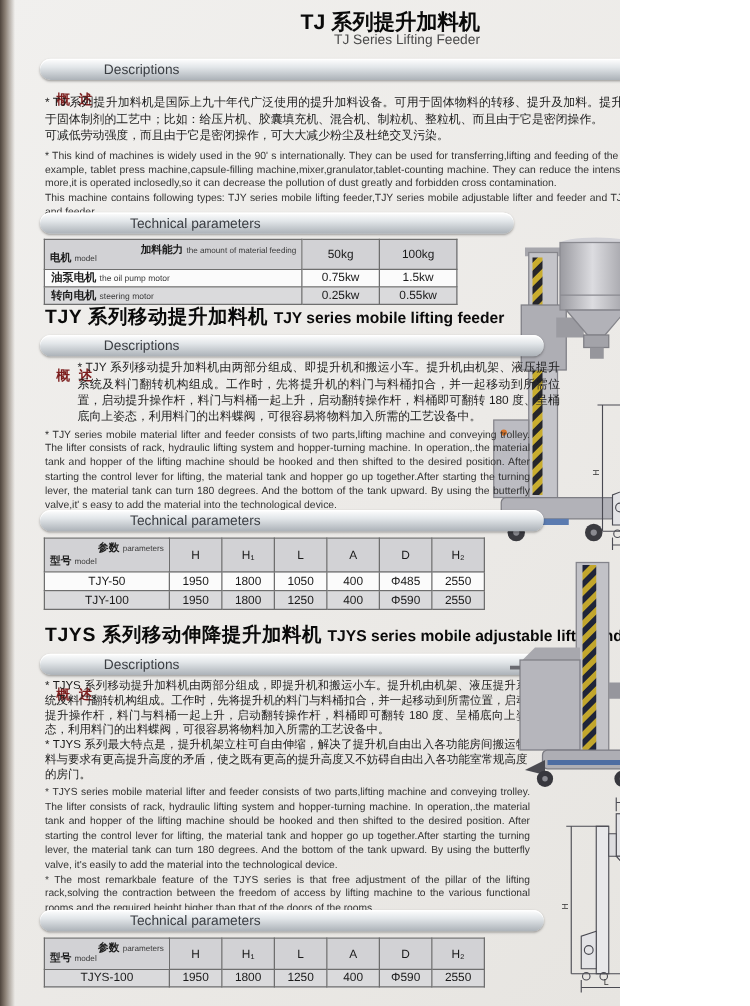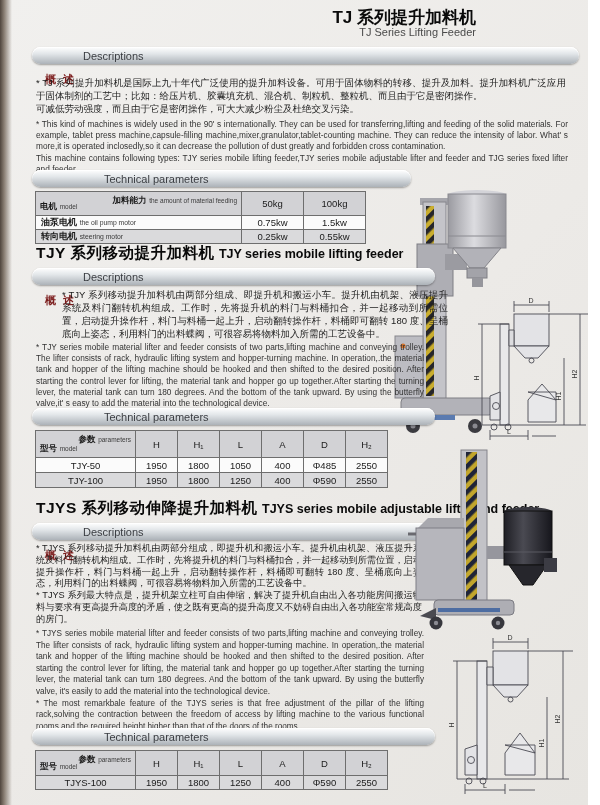--- a/index.html
+++ b/index.html
@@ -1,16 +1,16 @@
 <!DOCTYPE html>
 <html><head>
 <meta charset="utf-8">
 <style>
   html,body{margin:0;padding:0;}
-  .page{position:relative;width:588px;height:805px;overflow:hidden;
+  .page{position:relative;width:496px;height:805px;overflow:hidden;
     background:linear-gradient(135deg,#f1f0ee 0%,#eceae7 55%,#e7e5e1 100%);
     font-family:"Liberation Sans",sans-serif;color:#222;}
   .spine{position:absolute;left:0;top:0;bottom:0;width:12px;
     background:linear-gradient(to right,#4f453d 0%,#8a7f74 35%,rgba(180,175,168,0) 100%);}
   
   .hdr-zh{position:absolute;top:6px;right:112px;font-size:17px;font-weight:bold;color:#0a0a0a;white-space:nowrap;}
   .hdr-en{position:absolute;top:26px;right:112px;font-size:11px;color:#4a4a4a;white-space:nowrap;}
   .badge{position:absolute;top:5px;right:2px;width:100px;height:31px;
     background:linear-gradient(to bottom,#c9c9c9 0%,#a7a7a7 55%,#8e8e8e 100%);
     box-shadow:0 2px 3px rgba(0,0,0,.45), -30px 24px 0 -12px rgba(120,120,120,.35);

